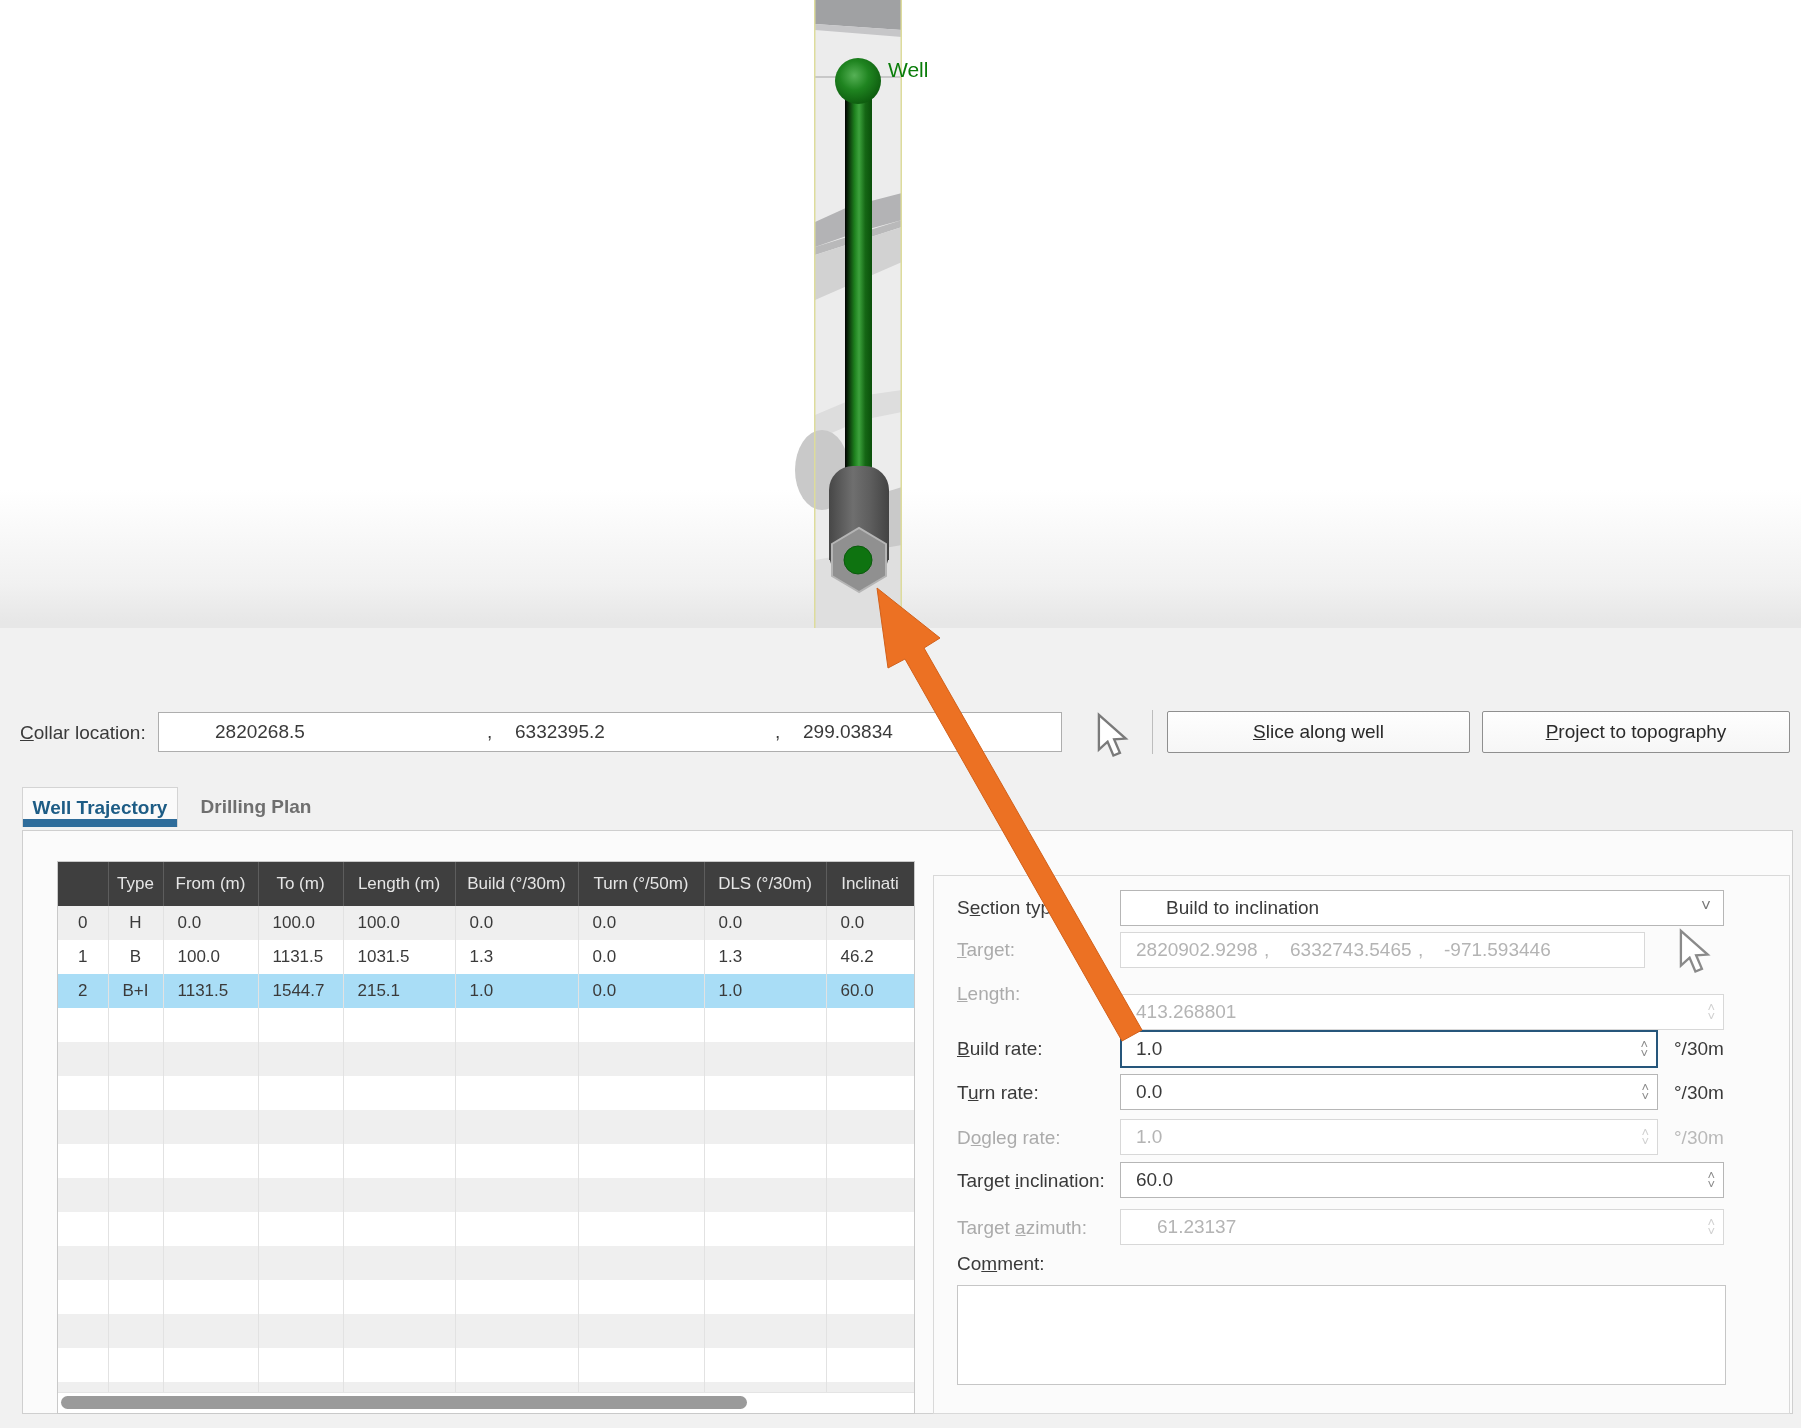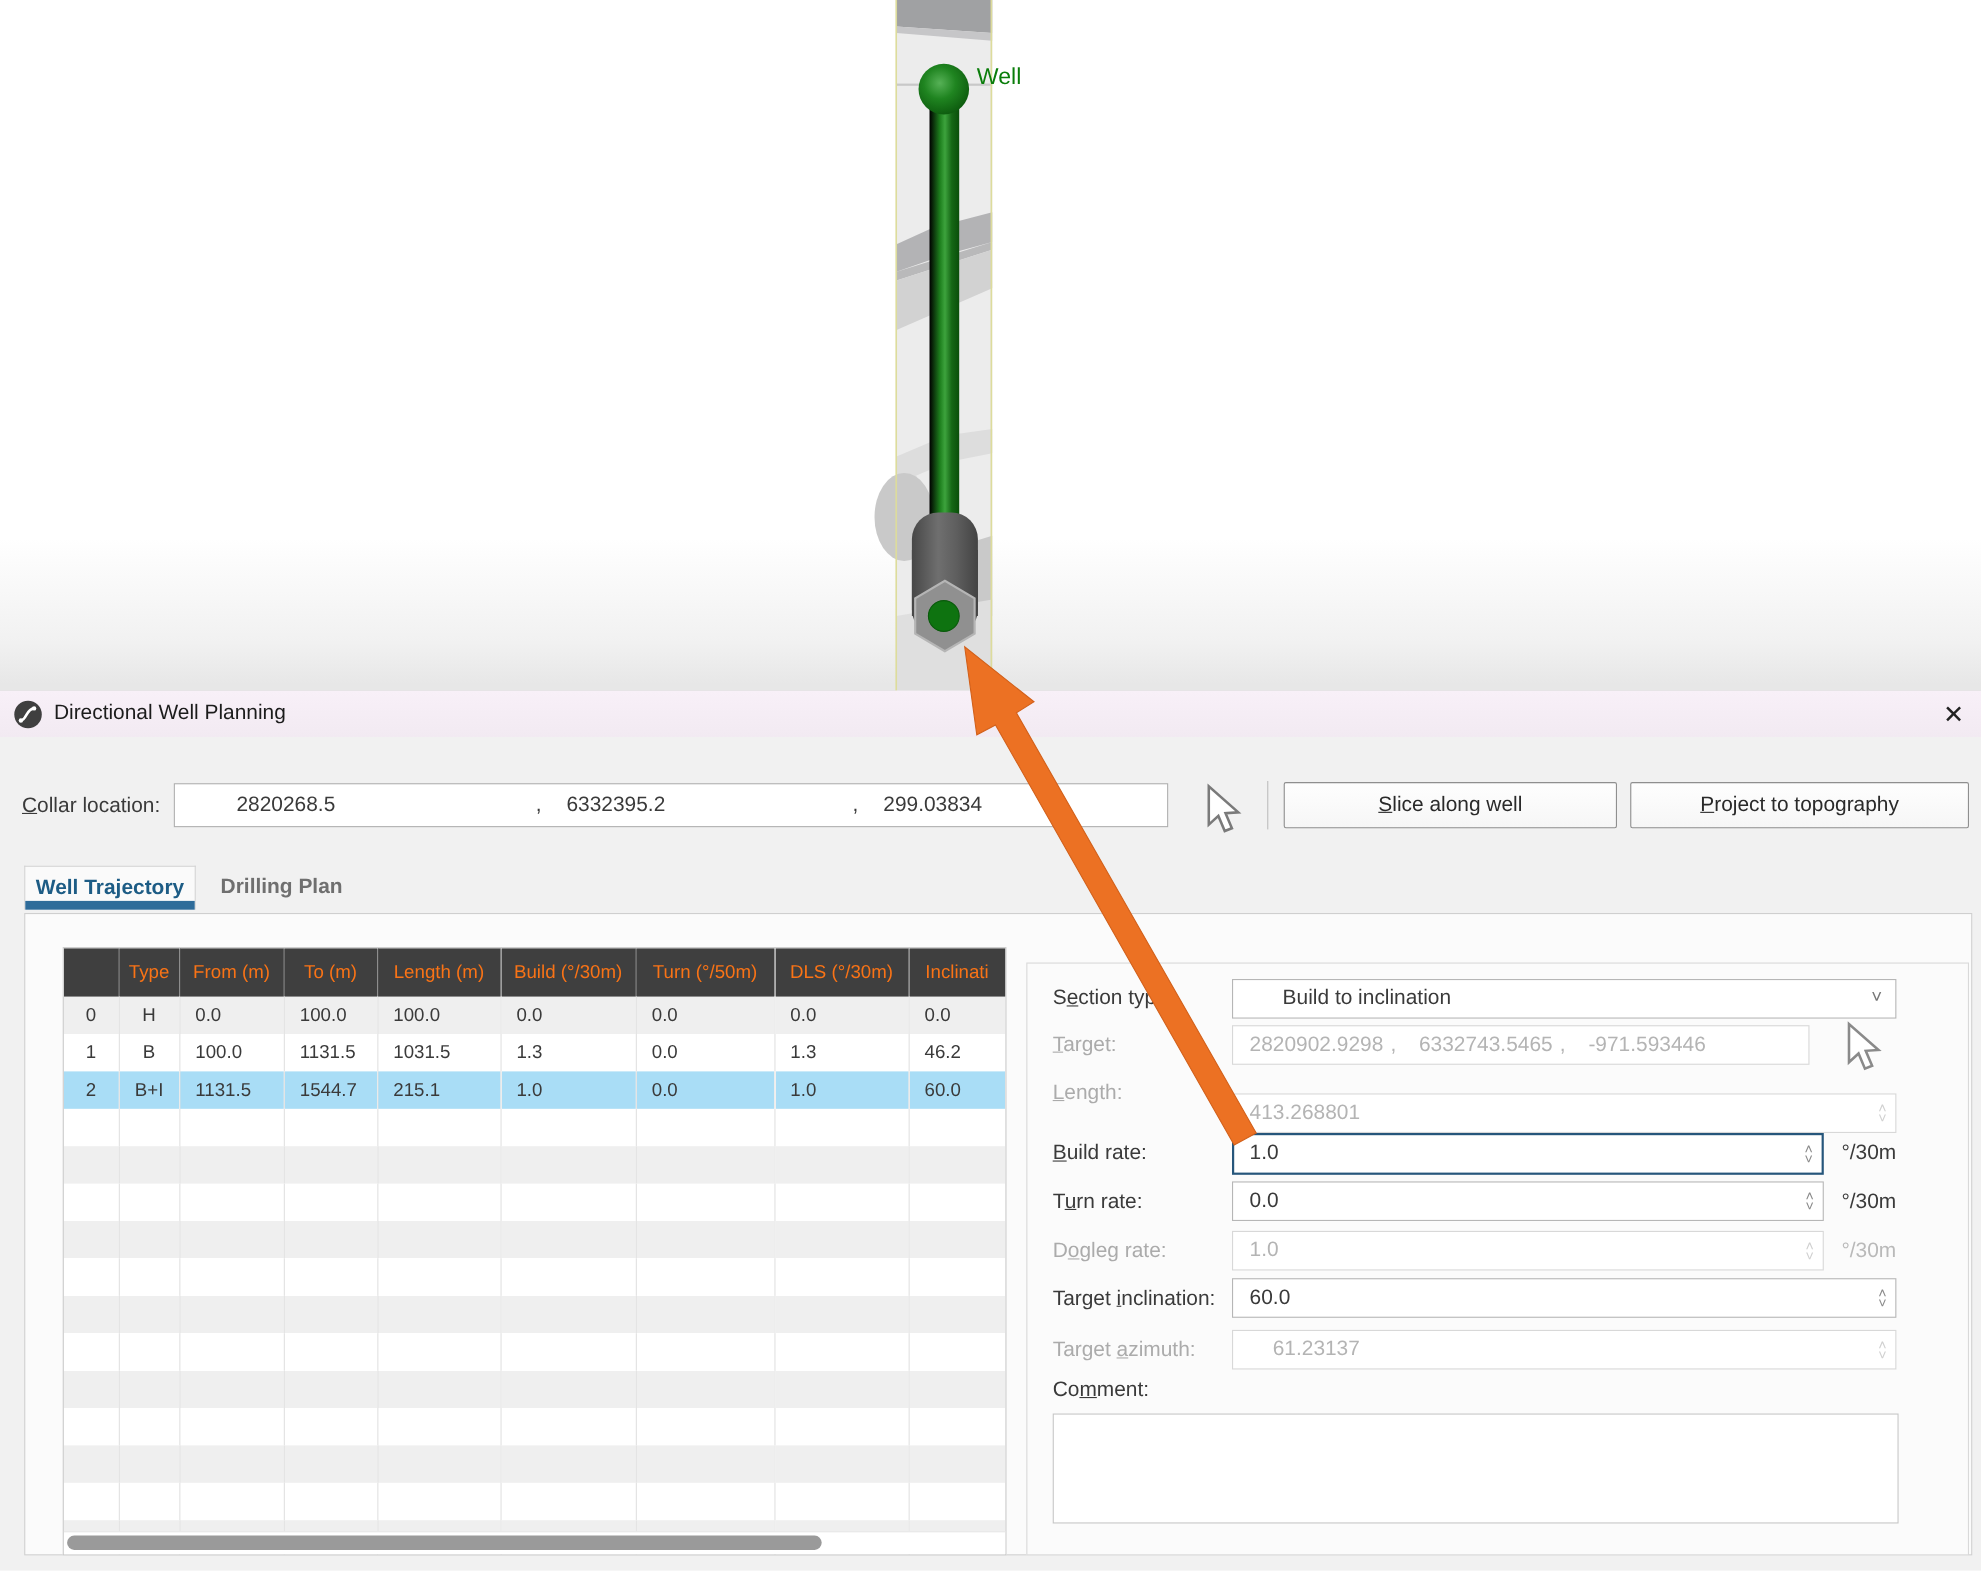--- a/index.html
+++ b/index.html
@@ -51,21 +51,21 @@
   #tab-drill{left:178px;width:156px;color:#6f6f6f;}
 
   
   #panel{left:22px;top:202px;width:1771px;height:584px;background:#fbfbfb;
     border:1px solid #cfcfcf;box-sizing:border-box;z-index:2;}
 
   
   #table-wrap{left:34px;top:30px;width:858px;height:553px;background:#fff;
     border:1px solid #c9c9c9;box-sizing:border-box;overflow:hidden;}
   table{border-collapse:collapse;table-layout:fixed;width:856px;}
-  th{background:#3f3f3f;color:#f97316;font-weight:normal;font-size:17px;height:44px;
+  th{background:#3f3f3f;color:#e5e5e5;font-weight:normal;font-size:17px;height:44px;
      border-right:1px solid #5d5d5d;white-space:nowrap;overflow:hidden;}
   td{font-size:17px;height:34px;padding:0 0 0 14px;border-right:1px solid #e2e2e2;
      white-space:nowrap;overflow:hidden;color:#3a3a3a;}
   td.c,th.c{text-align:center;padding:0;}
   tr.even td{background:#efefef;} tr.odd td{background:#ffffff;}
   tr.selected td{background:#a9ddf6;}
   #hscroll{left:0px;bottom:0px;width:856px;height:20px;background:#fff;border-top:1px solid #e4e4e4;}
   #hscroll .thumb{position:absolute;left:3px;top:3px;width:686px;height:13px;
     background:#9a9a9a;border-radius:7px;}
 
@@ -142,30 +142,20 @@
       <rect x="829" y="500" width="60" height="60" fill="url(#caseG)"></rect>
       <polygon points="859,592 832,576 832,544 859,528 886,544 886,576" fill="#909090" stroke="#b5b5b5" stroke-width="2"></polygon>
       <circle cx="858" cy="560" r="14" fill="#0e7310" stroke="#0a5a0c"></circle>
     </g>
   </svg>
   <div class="abs well-label">Well</div>
 </div>
 
 <div id="dialog" class="abs">
 
-  <div id="titlebar" class="abs">
-    <svg class="ticon" viewBox="0 0 27 27">
-      <circle cx="13.5" cy="13.5" r="12.5" fill="#3f3f3f"></circle>
-      <path d="M7,19 C12,19 12,8 19,8" stroke="#fff" stroke-width="2.4" fill="none"></path>
-      <circle cx="7" cy="19" r="2" fill="#fff"></circle>
-        <circle cx="19" cy="8" r="2" fill="#fff"></circle>
-    </svg>
-    <span class="ttext">Directional Well Planning</span>
-    <div id="close-btn">✕</div>
-  </div>
 
   <div id="collar-label" class="abs field-label"><span class="mn">C</span>ollar location:</div>
   <div id="collar-input" class="abs">
     <span class="seg1">2820268.5</span>
     <span class="comma">,</span>
     <span class="seg2">6332395.2</span>
     <span class="comma">,</span>
     <span>299.03834</span>
   </div>
   <div id="toolbar-sep" class="abs"></div>

